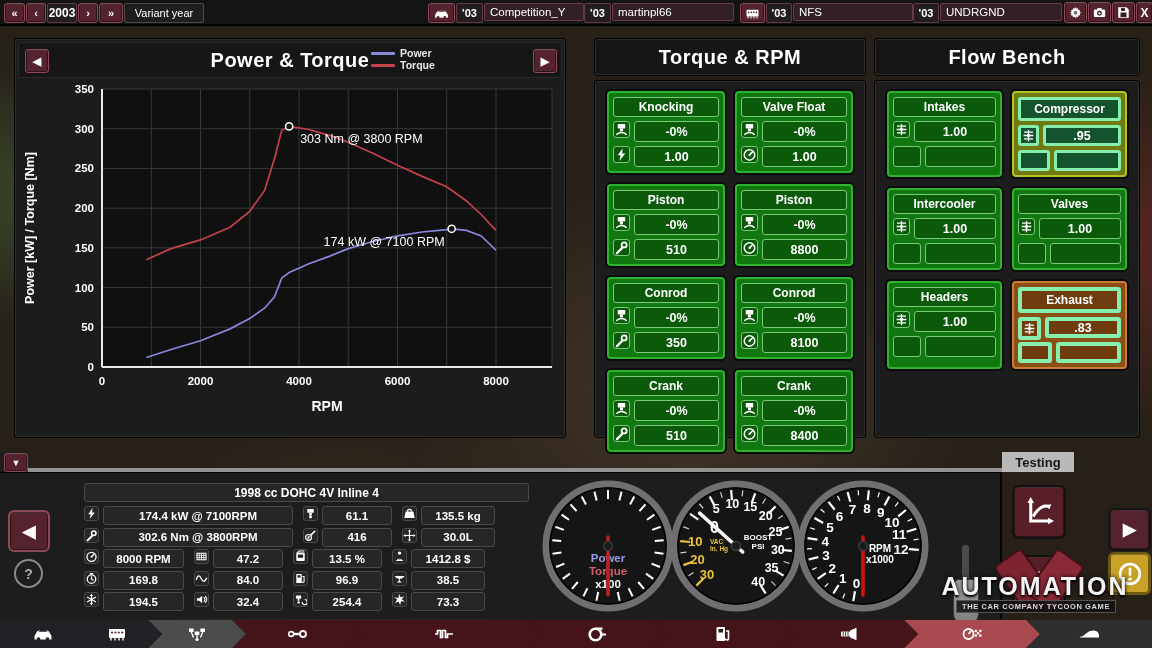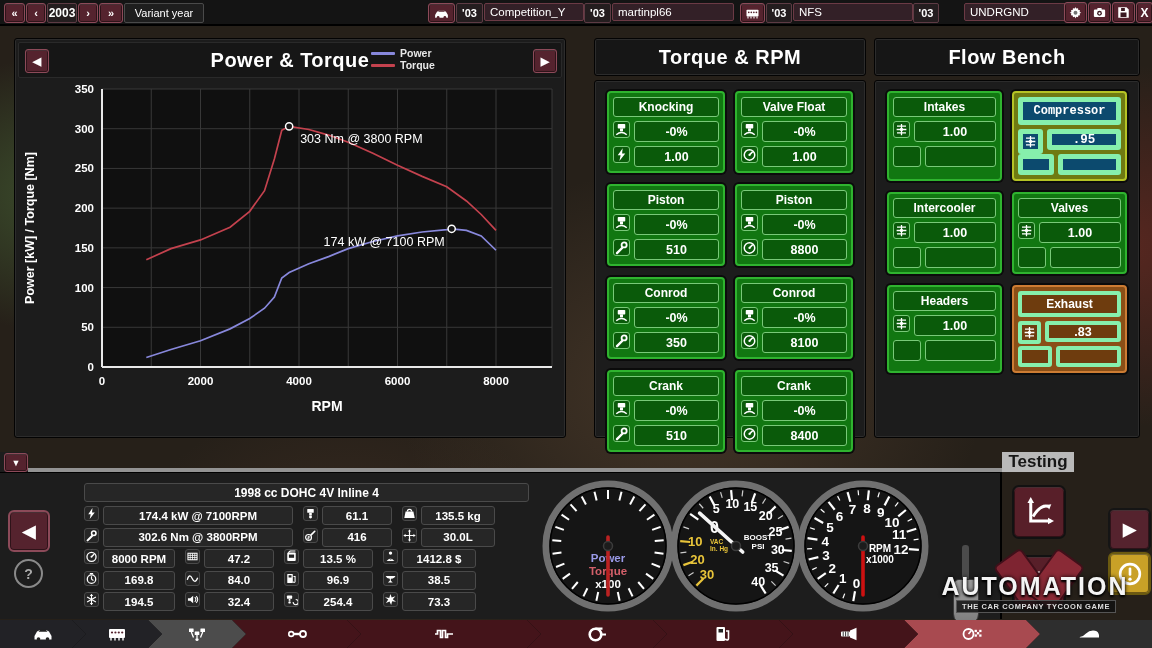--- a/index.html
+++ b/index.html
@@ -29,34 +29,34 @@
         font-size:12px;font-weight:bold;margin-bottom:4px;}
   .crow{display:flex;gap:4px;height:21px;margin-bottom:4px;}
   .crow:last-child{margin-bottom:0;}
   .ibox{width:26px;border-radius:3px;display:flex;align-items:center;justify-content:center;flex:none;}
   .vbox{flex:1;border-radius:3px;display:flex;align-items:center;justify-content:center;
         font-size:12.5px;font-weight:bold;}
   .ibox svg{width:15px;height:15px;}
   .green{background:#117711;border:2px solid #2fb32f;}
   .green .ctitle,.green .ibox,.green .vbox{background:#0a5a0a;border:1px solid #79c979;}
   .olive{background:#6f7a12;border:2px solid #b5c325;}
-  .olive .ctitle,.olive .ibox,.olive .vbox{background:#0c4a6e;border:5px solid #86efac;font-family:Liberation Mono, monospace;}
+  .olive .ctitle,.olive .ibox,.olive .vbox{background:#14532d;border:3px solid #86efac;}
   .gold{background:#8a7117;border:2px solid #cfa92e;}
   .gold .ctitle,.gold .ibox,.gold .vbox{background:#6e580e;border:1px solid #dec06c;}
   .brown{background:#8a4f17;border:2px solid #cd7c33;}
   .brown .ctitle,.brown .ibox,.brown .vbox{background:#6e3c0e;border:4px solid #86efac;}
   
   .statrow{display:flex;gap:10px;height:19px;margin-bottom:2.5px;}
   .spair{display:flex;gap:4px;}
   .sibox{width:24px;height:19px;background:#262626;border:1px solid #4a4a4a;border-radius:3px;
          display:flex;align-items:center;justify-content:center;box-sizing:border-box;}
   .sibox svg{width:14px;height:14px;}
   .svbox{height:19px;background:#262626;border:1px solid #4a4a4a;border-radius:3px;box-sizing:border-box;
          display:flex;align-items:center;justify-content:center;font-size:11.5px;font-weight:bold;}
-  .w-a{width:72px}.w-b{width:70px}.w-c{width:70px}.w-d{width:74px}.w-wide{width:190px}
+  .w-a{width:81px}.w-b{width:70px}.w-c{width:70px}.w-d{width:74px}.w-wide{width:190px}
   
   #bottom-tabs{left:0;top:620px;width:1152px;height:28px;background:#0d0d0d;}
   .tab{position:absolute;top:0;height:28px;}
   .tab svg{position:absolute;left:50%;top:50%;transform:translate(-50%,-50%);width:26px;height:22px;}
   .legend-line{display:inline-block;width:24px;height:3px;border-radius:1px;margin-right:5px;}
   .lrow{display:flex;align-items:center;height:12px;font-size:10.5px;font-weight:bold;color:#e8e8e8;}
 </style>
 </head>
 <body>
 
@@ -92,21 +92,21 @@
             <circle cx="8.4" cy="8.5" r="1.1" fill="#55232e"></circle>
             <circle cx="11.8" cy="8.5" r="1.1" fill="#55232e"></circle>
             <circle cx="15.2" cy="8.5" r="1.1" fill="#55232e"></circle>
             <path d="M4 14v2.5 M8 14v2.5 M12 14v2.5 M16 14v2.5" stroke="#fff" stroke-width="1.4"></path>
           </svg>
         </span>
       </div>
     <div class="abs dbox" style="left:766px;top:3px;width:24px;height:18px">'03</div>
     <input class="abs tfield" style="left: 793px; top: 3px; width: 108px; height: 16px;" value="NFS">
     <div class="abs dbox" style="left:913px;top:3px;width:24px;height:18px">'03</div>
-    <input class="abs tfield" style="left: 940px; top: 3px; width: 110px; height: 16px; margin-left: 24px;" value="UNDRGND">
+    <input class="abs tfield" style="left: 940px; top: 3px; width: 110px; height: 16px;" value="UNDRGND">
 
     <div class="abs mbtn" style="left:1064px;top:2px;width:21px;height:19px">
         <span style="display: flex; width: 15px; height: 15px;">
           <svg viewBox="0 0 20 20" style="width:100%;height:100%">
             <path d="M10 2.6l1 2.2 2.4-.6.3 2.4 2.4.3-.6 2.4 2.2 1-2.2 1 .6 2.4-2.4.3-.3 2.4-2.4-.6-1 2.2-1-2.2-2.4.6-.3-2.4-2.4-.3.6-2.4-2.2-1 2.2-1-.6-2.4 2.4-.3.3-2.4 2.4.6z" fill="#fff"></path>
             <circle cx="10" cy="10.3" r="2.6" fill="rgba(0,0,0,.55)"></circle>
           </svg>
         </span>
       </div>
     <div class="abs mbtn" style="left:1088px;top:2px;width:21px;height:19px">
@@ -481,21 +481,21 @@
           </div>
         </div>
       </div>
   </div>
 
   <div class="abs" style="left:0;top:452px;width:28px;height:20px;background:#1d1d1d"></div>
   <div class="abs mbtn" style="left:4px;top:453px;width:22px;height:17px;font-size:9px">▼</div>
   <div class="abs" style="left:28px;top:468px;width:974px;height:20px;background:#939393;display:flex;align-items:center;justify-content:center;font-size:11.5px;font-weight:bold;color:#fdfdfd;text-shadow:0 1px 1px rgba(0,0,0,.4)">
       <span>Statistics</span>
     </div>
-  <div class="abs" style="left:1002px;top:452px;width:72px;height:20px;background:#b9b9b9;display:flex;align-items:center;justify-content:center;font-size:17px;font-weight:bold;color:#161616">
+  <div class="abs" style="left:1002px;top:452px;width:72px;height:20px;background:#b9b9b9;display:flex;align-items:center;justify-content:center;font-size:13px;font-weight:bold;color:#161616">
       <span>Testing</span>
     </div>
 
   <div class="abs" style="left:0;top:472px;width:1002px;height:146px;background:#1d1d1d;border-top:1px solid #000">
     <div class="abs mbtn" style="left:8px;top:37px;width:38px;height:38px;font-size:17px;border-radius:6px;border-width:2px">◀</div>
     <div class="abs" style="left:14px;top:86px;width:25px;height:25px;border:2px solid #8a8a8a;border-radius:50%;display:flex;align-items:center;justify-content:center;font-size:14px;font-weight:bold;color:#aaa">?</div>
 
     <div class="abs svbox" style="left:84px;top:10px;width:445px;font-size:12px">1998 cc DOHC 4V Inline 4</div>
     <div id="stats-grid" class="abs" style="left:84px;top:33px">
         <div class="statrow">

